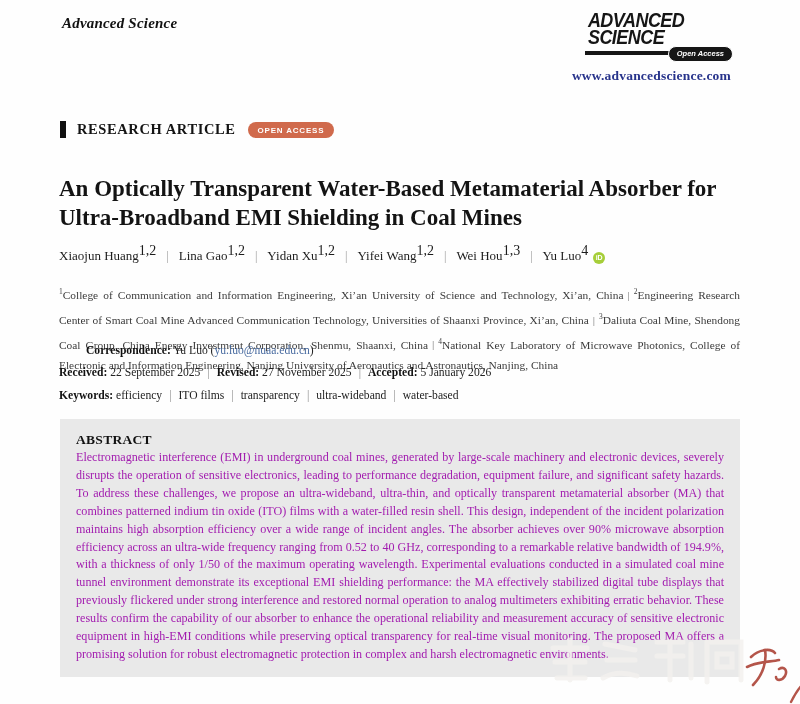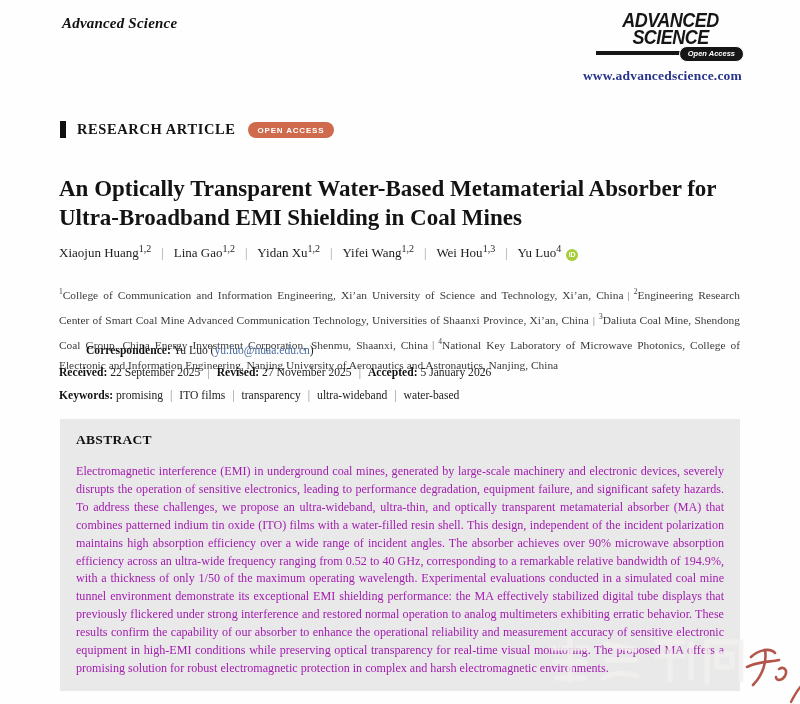--- a/index.html
+++ b/index.html
@@ -2,21 +2,21 @@
 <html><head>
 <meta charset="utf-8">
 <style>
   html,body{margin:0;padding:0;background:#ffffff;}
   #page{position:relative;width:800px;height:704px;background:#fefefe;overflow:hidden;
         font-family:"Liberation Serif",serif;color:#1a1a1a;}
 
   
   .journal-name{position:absolute;left:62px;top:15px;font-size:15px;font-weight:bold;
                 font-style:italic;letter-spacing:.2px;color:#111;}
-  .logo{position:absolute;top:12px;right:58px;text-align:center;}
+  .logo{position:absolute;top:12px;right:69px;text-align:left;}
   .logo-line{font-family:"Liberation Sans",sans-serif;font-weight:bold;font-style:italic;
              font-size:20px;line-height:17px;letter-spacing:-.6px;color:#161616;
              transform:scaleX(.9);transform-origin:100% 50%;}
   .logo-rule{position:relative;margin-top:5px;margin-left:auto;width:146px;height:4px;background:#161616;}
   .oa-pill{position:absolute;right:-2px;top:-5px;background:#161616;color:#fff;
            font-family:"Liberation Sans",sans-serif;font-style:italic;font-weight:bold;
            font-size:7.5px;line-height:1;padding:3px 8px;border-radius:8px;border:1px solid #fdfdfd;}
   .website{margin-top:13px;font-weight:bold;font-size:13.5px;color:#27338b;letter-spacing:.2px;}
 
   
@@ -24,42 +24,42 @@
   .banner-bar{width:6px;height:17px;background:#101010;margin-right:11px;}
   .banner-label{font-size:14.5px;font-weight:bold;letter-spacing:.6px;color:#141414;}
   .banner-badge{margin-left:12px;background:#d06a4c;color:#fff;
                 font-family:"Liberation Sans",sans-serif;font-size:8px;font-weight:bold;
                 letter-spacing:.8px;padding:4px 10px 3px;border-radius:9px;}
 
   
   .title{position:absolute;left:59px;top:174px;width:662px;font-size:23px;line-height:29px;
          font-weight:bold;color:#131313;}
   .authors{position:absolute;left:59px;top:243px;width:700px;font-size:13px;color:#1c1c1c;}
-  .authors sup{font-size:10px;}
+  .authors sup{font-size:14px;}
   .sep{color:#9a9a9a;padding:0 10px;font-size:12px;}
   .orcid{display:inline-block;width:12px;height:12px;border-radius:50%;background:#a6ce39;
          color:#fff;font-family:"Liberation Sans",sans-serif;font-size:7px;font-weight:bold;
          text-align:center;line-height:12px;margin-left:5px;vertical-align:0px;}
 
   .affiliations{position:absolute;left:59px;top:272px;width:681px;font-size:11.4px;
                 line-height:21px;color:#3b3b3b;text-align:justify;margin-top:9px;}
   .affiliations sup{font-size:7.5px;}
   .aff-sep{color:#777;padding:0 4px;}
 
   .correspondence{position:absolute;left:59px;top:344px;font-size:11.6px;color:#222;margin-left:27px;}
   .email{color:#46699f;text-decoration:none;}
   .lbl{font-weight:bold;color:#111;}
   .history{position:absolute;left:59px;top:366px;font-size:11.6px;color:#222;text-align:center;}
   .hist-sep,.kw-sep{color:#8a8a8a;padding:0 7px;}
   .keywords{position:absolute;left:59px;top:389px;font-size:11.6px;color:#222;}
 
   
   .abstract{position:absolute;left:60px;top:419px;width:680px;background:#e9e9e9;
             box-sizing:border-box;padding:13px 16px 13px;}
-  .abstract-heading{font-size:13.5px;font-weight:bold;letter-spacing:.3px;color:#111;margin-bottom:15px;}
+  .abstract-heading{font-size:13.5px;font-weight:bold;letter-spacing:.3px;color:#111;margin-bottom:1px;}
   .abstract-text{font-size:12.1px;line-height:17.9px;text-align:justify;color:#a21caf;}
 
   
   .wm-faint{position:absolute;left:545px;top:634px;pointer-events:none;}
   .wm-stamp{position:absolute;left:741px;top:645px;pointer-events:none;}
   .wm-corner{position:absolute;left:789px;top:682px;pointer-events:none;}
 </style>
 </head>
 <body>
 
@@ -85,21 +85,21 @@
   <div class="title">An Optically Transparent Water-Based Metamaterial Absorber for Ultra-Broadband EMI Shielding in Coal Mines</div>
 
   <div class="authors"><span class="author">Xiaojun Huang</span><sup>1,2</sup><span class="sep">|</span><span class="author">Lina Gao</span><sup>1,2</sup><span class="sep">|</span><span class="author">Yidan Xu</span><sup>1,2</sup><span class="sep">|</span><span class="author">Yifei Wang</span><sup>1,2</sup><span class="sep">|</span><span class="author">Wei Hou</span><sup>1,3</sup><span class="sep">|</span><span class="author">Yu Luo</span><sup>4</sup><span class="orcid">iD</span></div>
 
   <div class="affiliations"><sup>1</sup><span>College of Communication and Information Engineering, Xi’an University of Science and Technology, Xi’an, China</span><span class="aff-sep">|</span><sup>2</sup><span>Engineering Research Center of Smart Coal Mine Advanced Communication Technology, Universities of Shaanxi Province, Xi’an, China</span><span class="aff-sep">|</span><sup>3</sup><span>Daliuta Coal Mine, Shendong Coal Group, China Energy Investment Corporation, Shenmu, Shaanxi, China</span><span class="aff-sep">|</span><sup>4</sup><span>National Key Laboratory of Microwave Photonics, College of Electronic and Information Engineering, Nanjing University of Aeronautics and Astronautics, Nanjing, China</span></div>
 
   <div class="correspondence"><span class="lbl">Correspondence:</span><span> Yu Luo (</span><span class="email">yu.luo@nuaa.edu.cn</span><span>)</span></div>
 
   <div class="history"><span class="lbl">Received:</span><span> 22 September 2025</span><span class="hist-sep">|</span><span class="lbl">Revised:</span><span> 27 November 2025</span><span class="hist-sep">|</span><span class="lbl">Accepted:</span><span> 5 January 2026</span></div>
 
-  <div class="keywords"><span class="lbl">Keywords: </span><span>promising</span><span class="kw-sep">|</span><span>ITO films</span><span class="kw-sep">|</span><span>transparency</span><span class="kw-sep">|</span><span>ultra-wideband</span><span class="kw-sep">|</span><span>water-based</span></div>
+  <div class="keywords"><span class="lbl">Keywords: </span><span>efficiency</span><span class="kw-sep">|</span><span>ITO films</span><span class="kw-sep">|</span><span>transparency</span><span class="kw-sep">|</span><span>ultra-wideband</span><span class="kw-sep">|</span><span>water-based</span></div>
 
   <div class="abstract">
     <div class="abstract-heading">ABSTRACT</div>
     <div class="abstract-text">Electromagnetic interference (EMI) in underground coal mines, generated by large-scale machinery and electronic devices, severely disrupts the operation of sensitive electronics, leading to performance degradation, equipment failure, and significant safety hazards. To address these challenges, we propose an ultra-wideband, ultra-thin, and optically transparent metamaterial absorber (MA) that combines patterned indium tin oxide (ITO) films with a water-filled resin shell. This design, independent of the incident polarization maintains high absorption efficiency over a wide range of incident angles. The absorber achieves over 90% microwave absorption efficiency across an ultra-wide frequency ranging from 0.52 to 40 GHz, corresponding to a remarkable relative bandwidth of 194.9%, with a thickness of only 1/50 of the maximum operating wavelength. Experimental evaluations conducted in a simulated coal mine tunnel environment demonstrate its exceptional EMI shielding performance: the MA effectively stabilized digital tube displays that previously flickered under strong interference and restored normal operation to analog multimeters exhibiting erratic behavior. These results confirm the capability of our absorber to enhance the operational reliability and measurement accuracy of sensitive electronic equipment in high-EMI conditions while preserving optical transparency for real-time visual monitoring. The proposed MA offers a promising solution for robust electromagnetic protection in complex and harsh electromagnetic environments.</div>
   </div>
 
   <div class="wm-faint">
     <svg width="205" height="54" viewBox="0 0 205 54">
       <g stroke="#f3f1ee" stroke-width="5" fill="none" opacity="0.8" stroke-linecap="round">
         <path d="M8 14 h34 M25 6 v40 M10 28 h30 M12 44 h28"></path>

